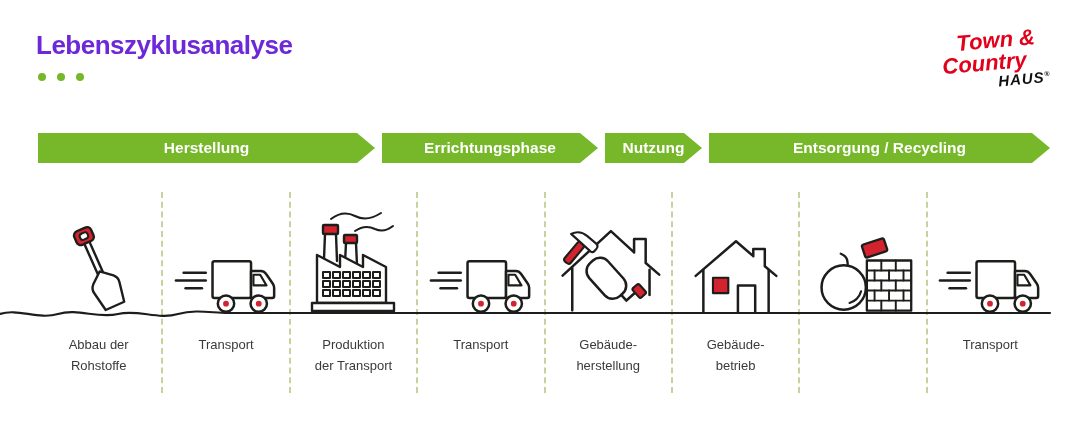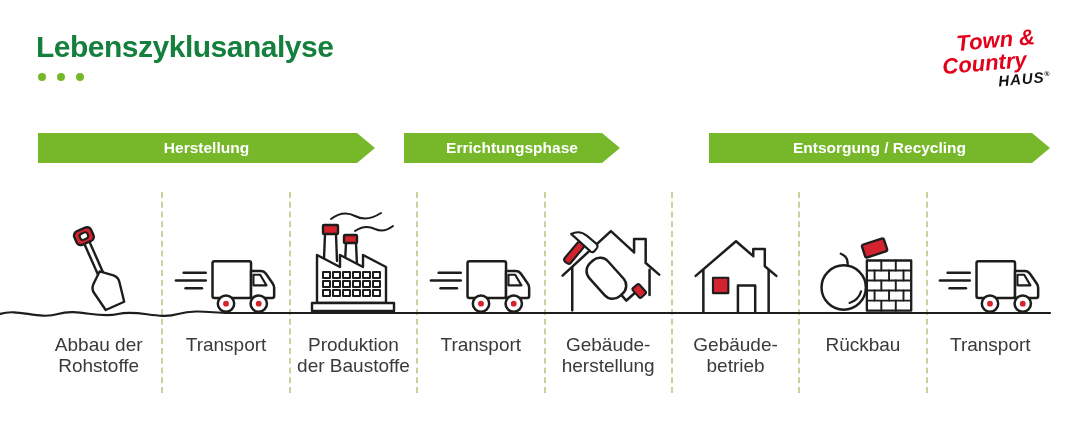--- a/index.html
+++ b/index.html
@@ -1,52 +1,52 @@
 <!DOCTYPE html>
 <html><head>
 <meta charset="utf-8">
 <style>
   html,body{margin:0;padding:0;background:#ffffff;}
   .canvas{position:relative;width:1090px;height:441px;background:#fff;overflow:hidden;
           font-family:"Liberation Sans",sans-serif;}
 
   
-  .title{position:absolute;left:36px;top:30px;font-size:30px;font-weight:700;
-         color:#15803d;letter-spacing:-0.5px;}
+  .title{position:absolute;left:36px;top:30px;font-size:26px;font-weight:700;
+         color:#6d28d9;letter-spacing:-0.5px;}
   .dots{position:absolute;left:38px;top:73px;display:flex;gap:11px;}
   .dot{width:8px;height:8px;border-radius:50%;background:#76b82a;}
 
   .logo{position:absolute;left:942px;top:30px;width:120px;transform:rotate(-5deg);
         color:#e2001a;line-height:0.95;}
   .logo-script{font-style:italic;font-weight:700;font-size:22px;white-space:nowrap;}
   .logo-line1{padding-left:16px;}
   .logo-line2{margin-top:1px;}
   .logo-haus{color:#111;font-style:italic;font-weight:700;font-size:15px;
              letter-spacing:1px;text-align:right;padding-right:14px;margin-top:1px;}
   .logo-haus .reg{font-size:7px;vertical-align:super;letter-spacing:0;}
 
   
   .banner-row{position:absolute;left:0;top:133px;height:30px;width:1090px;}
   .banner{position:absolute;top:0;height:30px;background:#76b82a;color:#fff;
           display:flex;align-items:center;justify-content:center;
           font-size:15.5px;font-weight:700;
           clip-path:polygon(0 0,calc(100% - 18px) 0,100% 50%,calc(100% - 18px) 100%,0 100%);}
   .b1{left:38px;width:337px;}
-  .b2{left:404px;width:216px;}
+  .b2{left:382px;width:216px;}
   .b3{left:605px;width:97px;}
   .b4{left:709px;width:341px;justify-content:center;}
 
   
   .stages{position:absolute;left:36px;top:192px;width:1017px;height:201px;display:flex;z-index:4;}
   .stage{flex:1 1 0;position:relative;}
   .stage + .stage{border-left:2px dashed #c5d49e;}
   .icon-wrap{position:absolute;left:0;right:0;bottom:80px;display:flex;
              justify-content:center;align-items:flex-end;}
   .stage-label{position:absolute;top:142px;left:-8px;right:-8px;text-align:center;
-               font-size:19px;line-height:21px;color:#3a3a39;white-space:pre-line;}
+               font-size:13px;line-height:21px;color:#3a3a39;white-space:pre-line;}
 
   .groundline{position:absolute;left:0;top:295px;width:1090px;height:36px;z-index:5;
               pointer-events:none;}
 
   svg{display:block;}
 </style>
 </head>
 <body>
 
 <div class="canvas">
@@ -63,20 +63,23 @@
     <div class="logo-script logo-line2">Country</div>
     <div class="logo-haus"><span>HAUS</span><span class="reg">®</span></div>
   </div>
 
   <div class="banner-row">
     <div class="banner b1">
         <span>Herstellung</span>
       </div>
     <div class="banner b2">
         <span>Errichtungsphase</span>
+      </div>
+    <div class="banner b3">
+        <span>Nutzung</span>
       </div>
     <div class="banner b4">
         <span>Entsorgung / Recycling</span>
       </div>
   </div>
 
   <div class="stages">
 
     <div class="stage">
       <div class="icon-wrap">
@@ -142,21 +145,21 @@
                 <rect x="40" y="81" width="7" height="6"></rect>
                 <rect x="50" y="81" width="7" height="6"></rect>
                 <rect x="60" y="81" width="7" height="6"></rect>
                 <rect x="70" y="81" width="7" height="6"></rect>
             </g>
             <rect x="9" y="94" width="82" height="8" fill="#ffffff"></rect>
           </g>
         </svg>
       </div>
       <div class="stage-label">Produktion
-der Baustoffe</div>
+der Transport</div>
     </div>
 
     <div class="stage">
       <div class="icon-wrap">
         <svg width="104" height="62" viewBox="0 0 108 63">
           <g fill="none" stroke="#1d1d1b" stroke-width="2.6" stroke-linecap="round" stroke-linejoin="round">
             <path d="M10,22 H33"></path>
               <path d="M2,30 H33"></path>
               <path d="M12,38 H29"></path>
             <rect x="40" y="10" width="40" height="38" rx="2" fill="#ffffff"></rect>
@@ -216,21 +219,20 @@
             <rect x="60" y="26" width="46" height="52" fill="#ffffff"></rect>
             <path d="M60,36.4 H106 M60,46.8 H106 M60,57.2 H106 M60,67.6 H106" stroke-width="2"></path>
             <path d="M75,26 V36.4 M90,26 V36.4 M68,36.4 V46.8 M83,36.4 V46.8 M98,36.4 V46.8 M75,46.8 V57.2 M90,46.8 V57.2 M68,57.2 V67.6 M83,57.2 V67.6 M98,57.2 V67.6 M75,67.6 V78 M90,67.6 V78" stroke-width="2"></path>
             <path d="M40,31 q1,-9 -7,-12"></path>
             <circle cx="36" cy="54" r="23" fill="#ffffff" stroke-width="2.6"></circle>
             <path d="M42,70 a18,18 0 0 0 12,-12" stroke-width="2.2"></path>
             <rect x="56" y="6" width="24" height="14" rx="2" fill="#d2232e" stroke-width="2.4" transform="rotate(-18 68 13)"></rect>
           </g>
         </svg>
       </div>
-      <div class="stage-label">Rückbau</div>
     </div>
 
     <div class="stage">
       <div class="icon-wrap">
         <svg width="104" height="62" viewBox="0 0 108 63">
           <g fill="none" stroke="#1d1d1b" stroke-width="2.6" stroke-linecap="round" stroke-linejoin="round">
             <path d="M10,22 H33"></path>
               <path d="M2,30 H33"></path>
               <path d="M12,38 H29"></path>
             <rect x="40" y="10" width="40" height="38" rx="2" fill="#ffffff"></rect>

